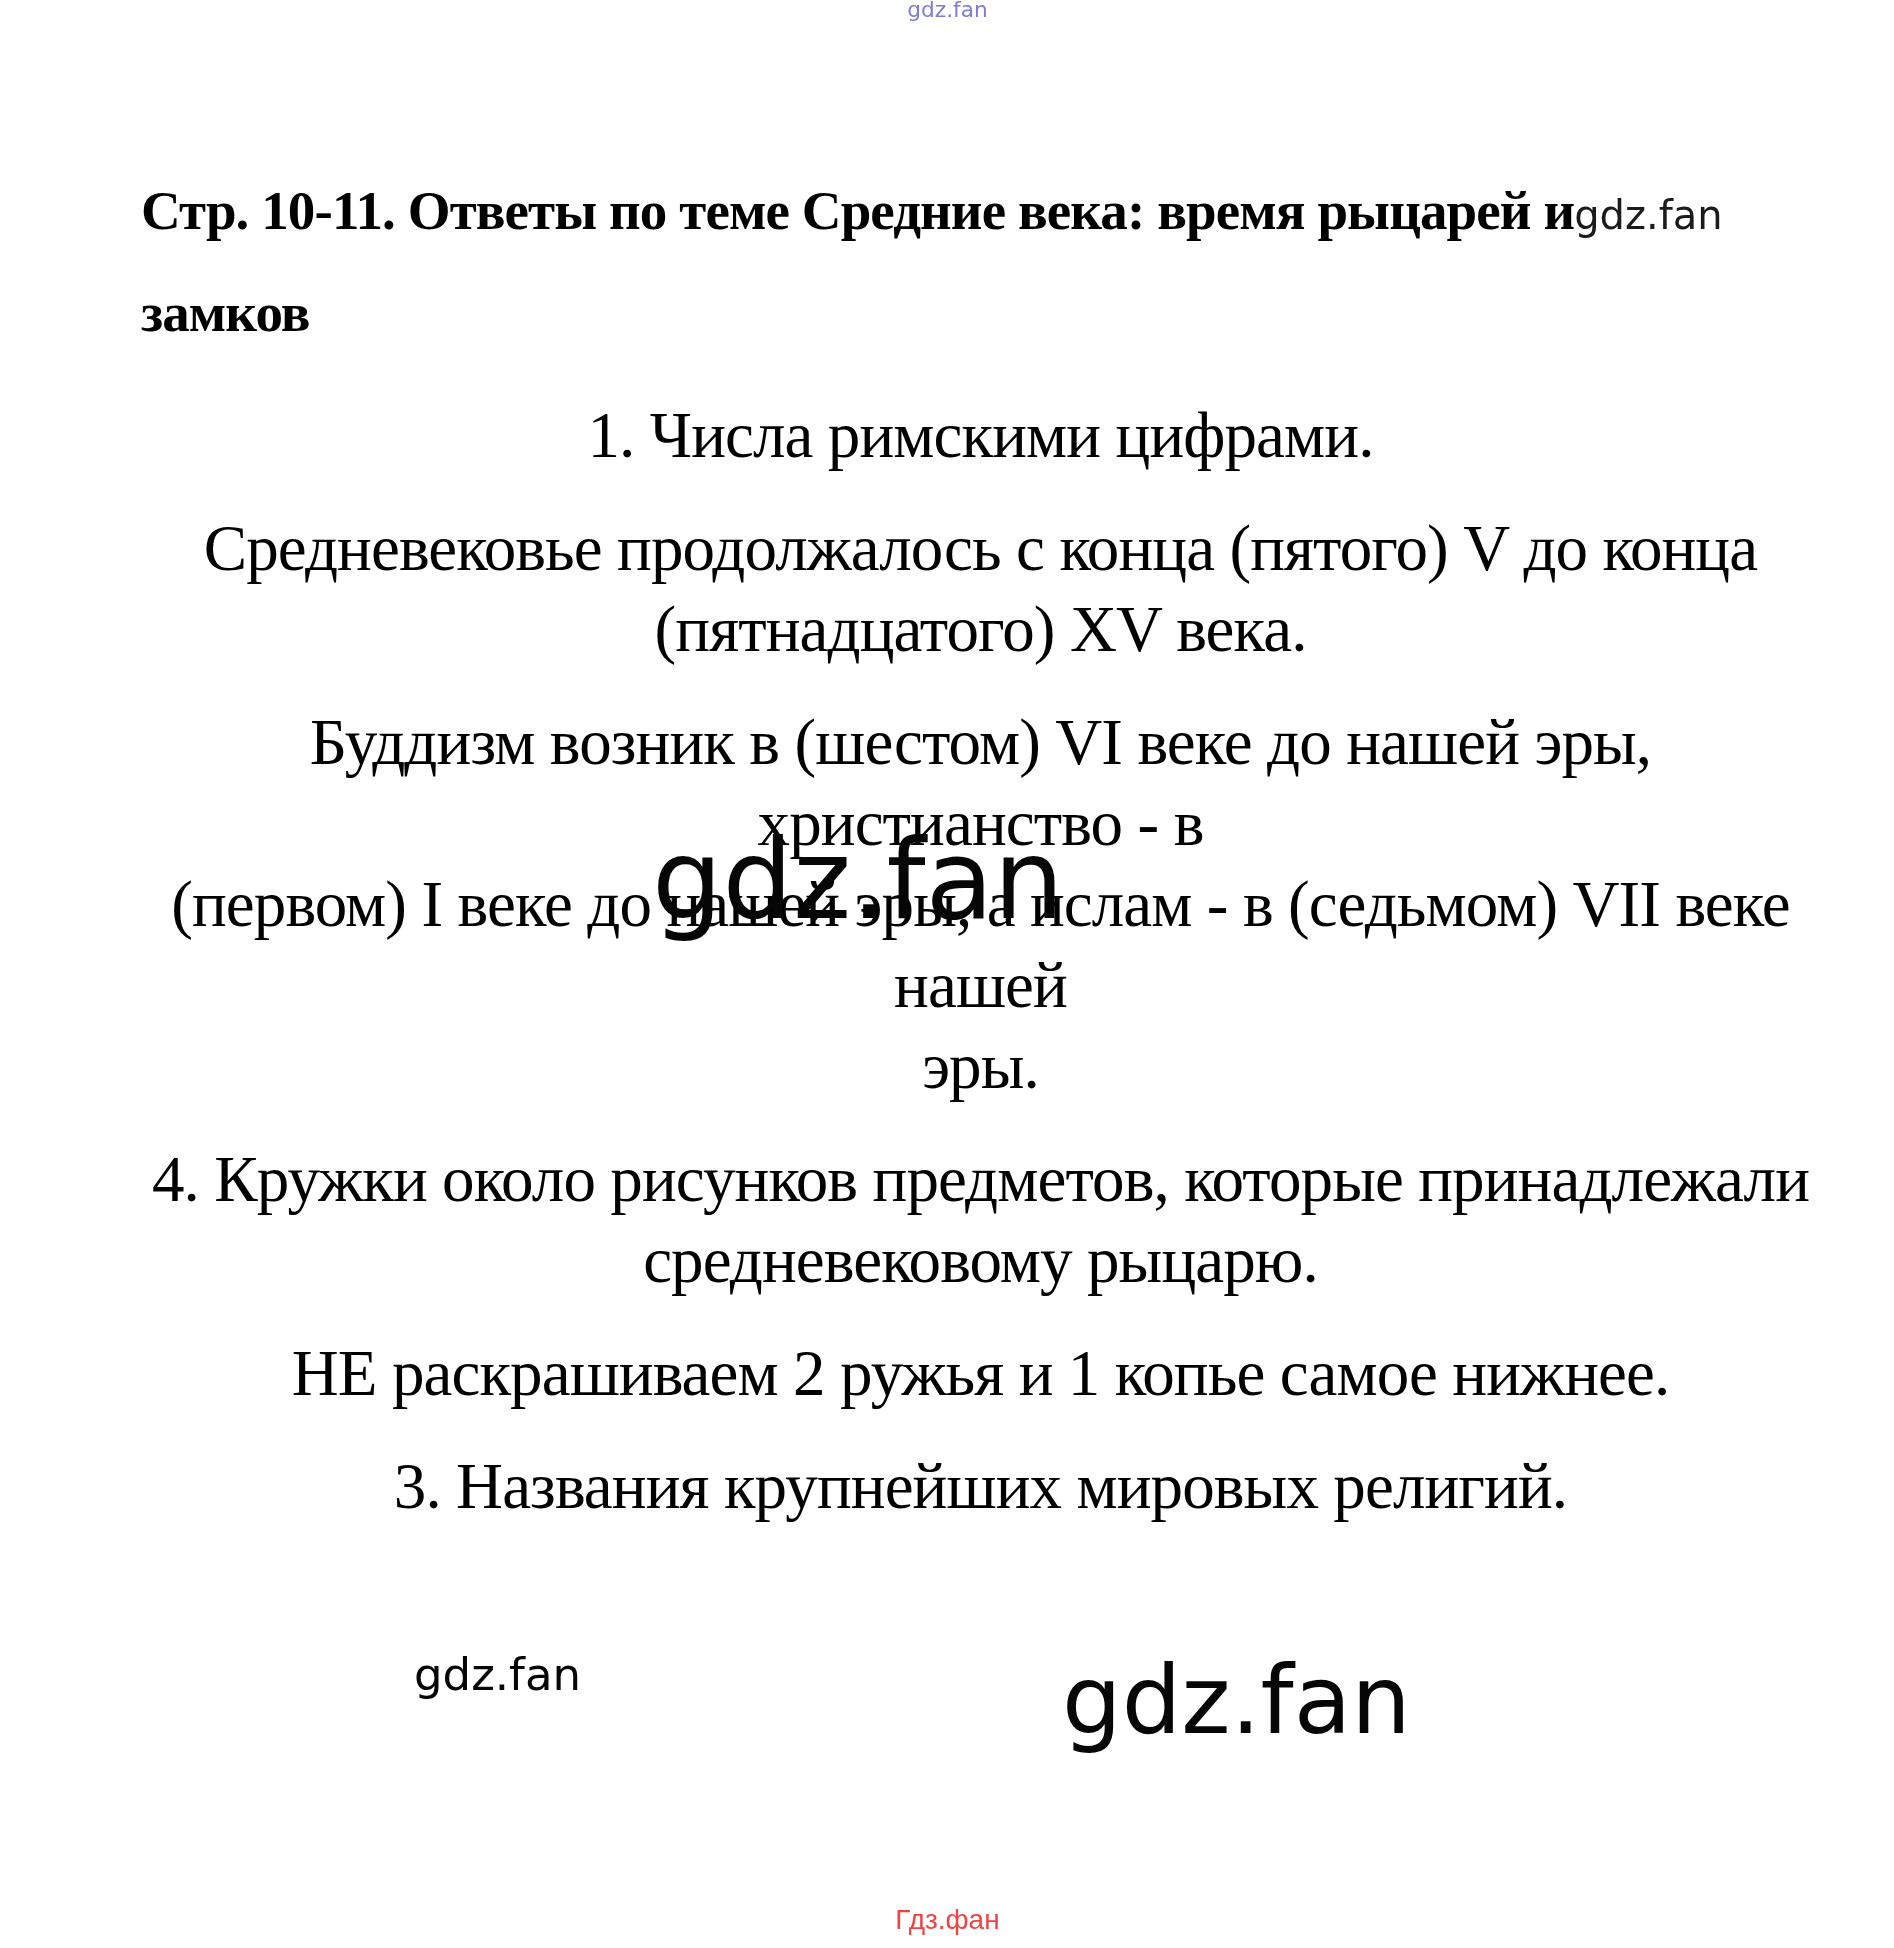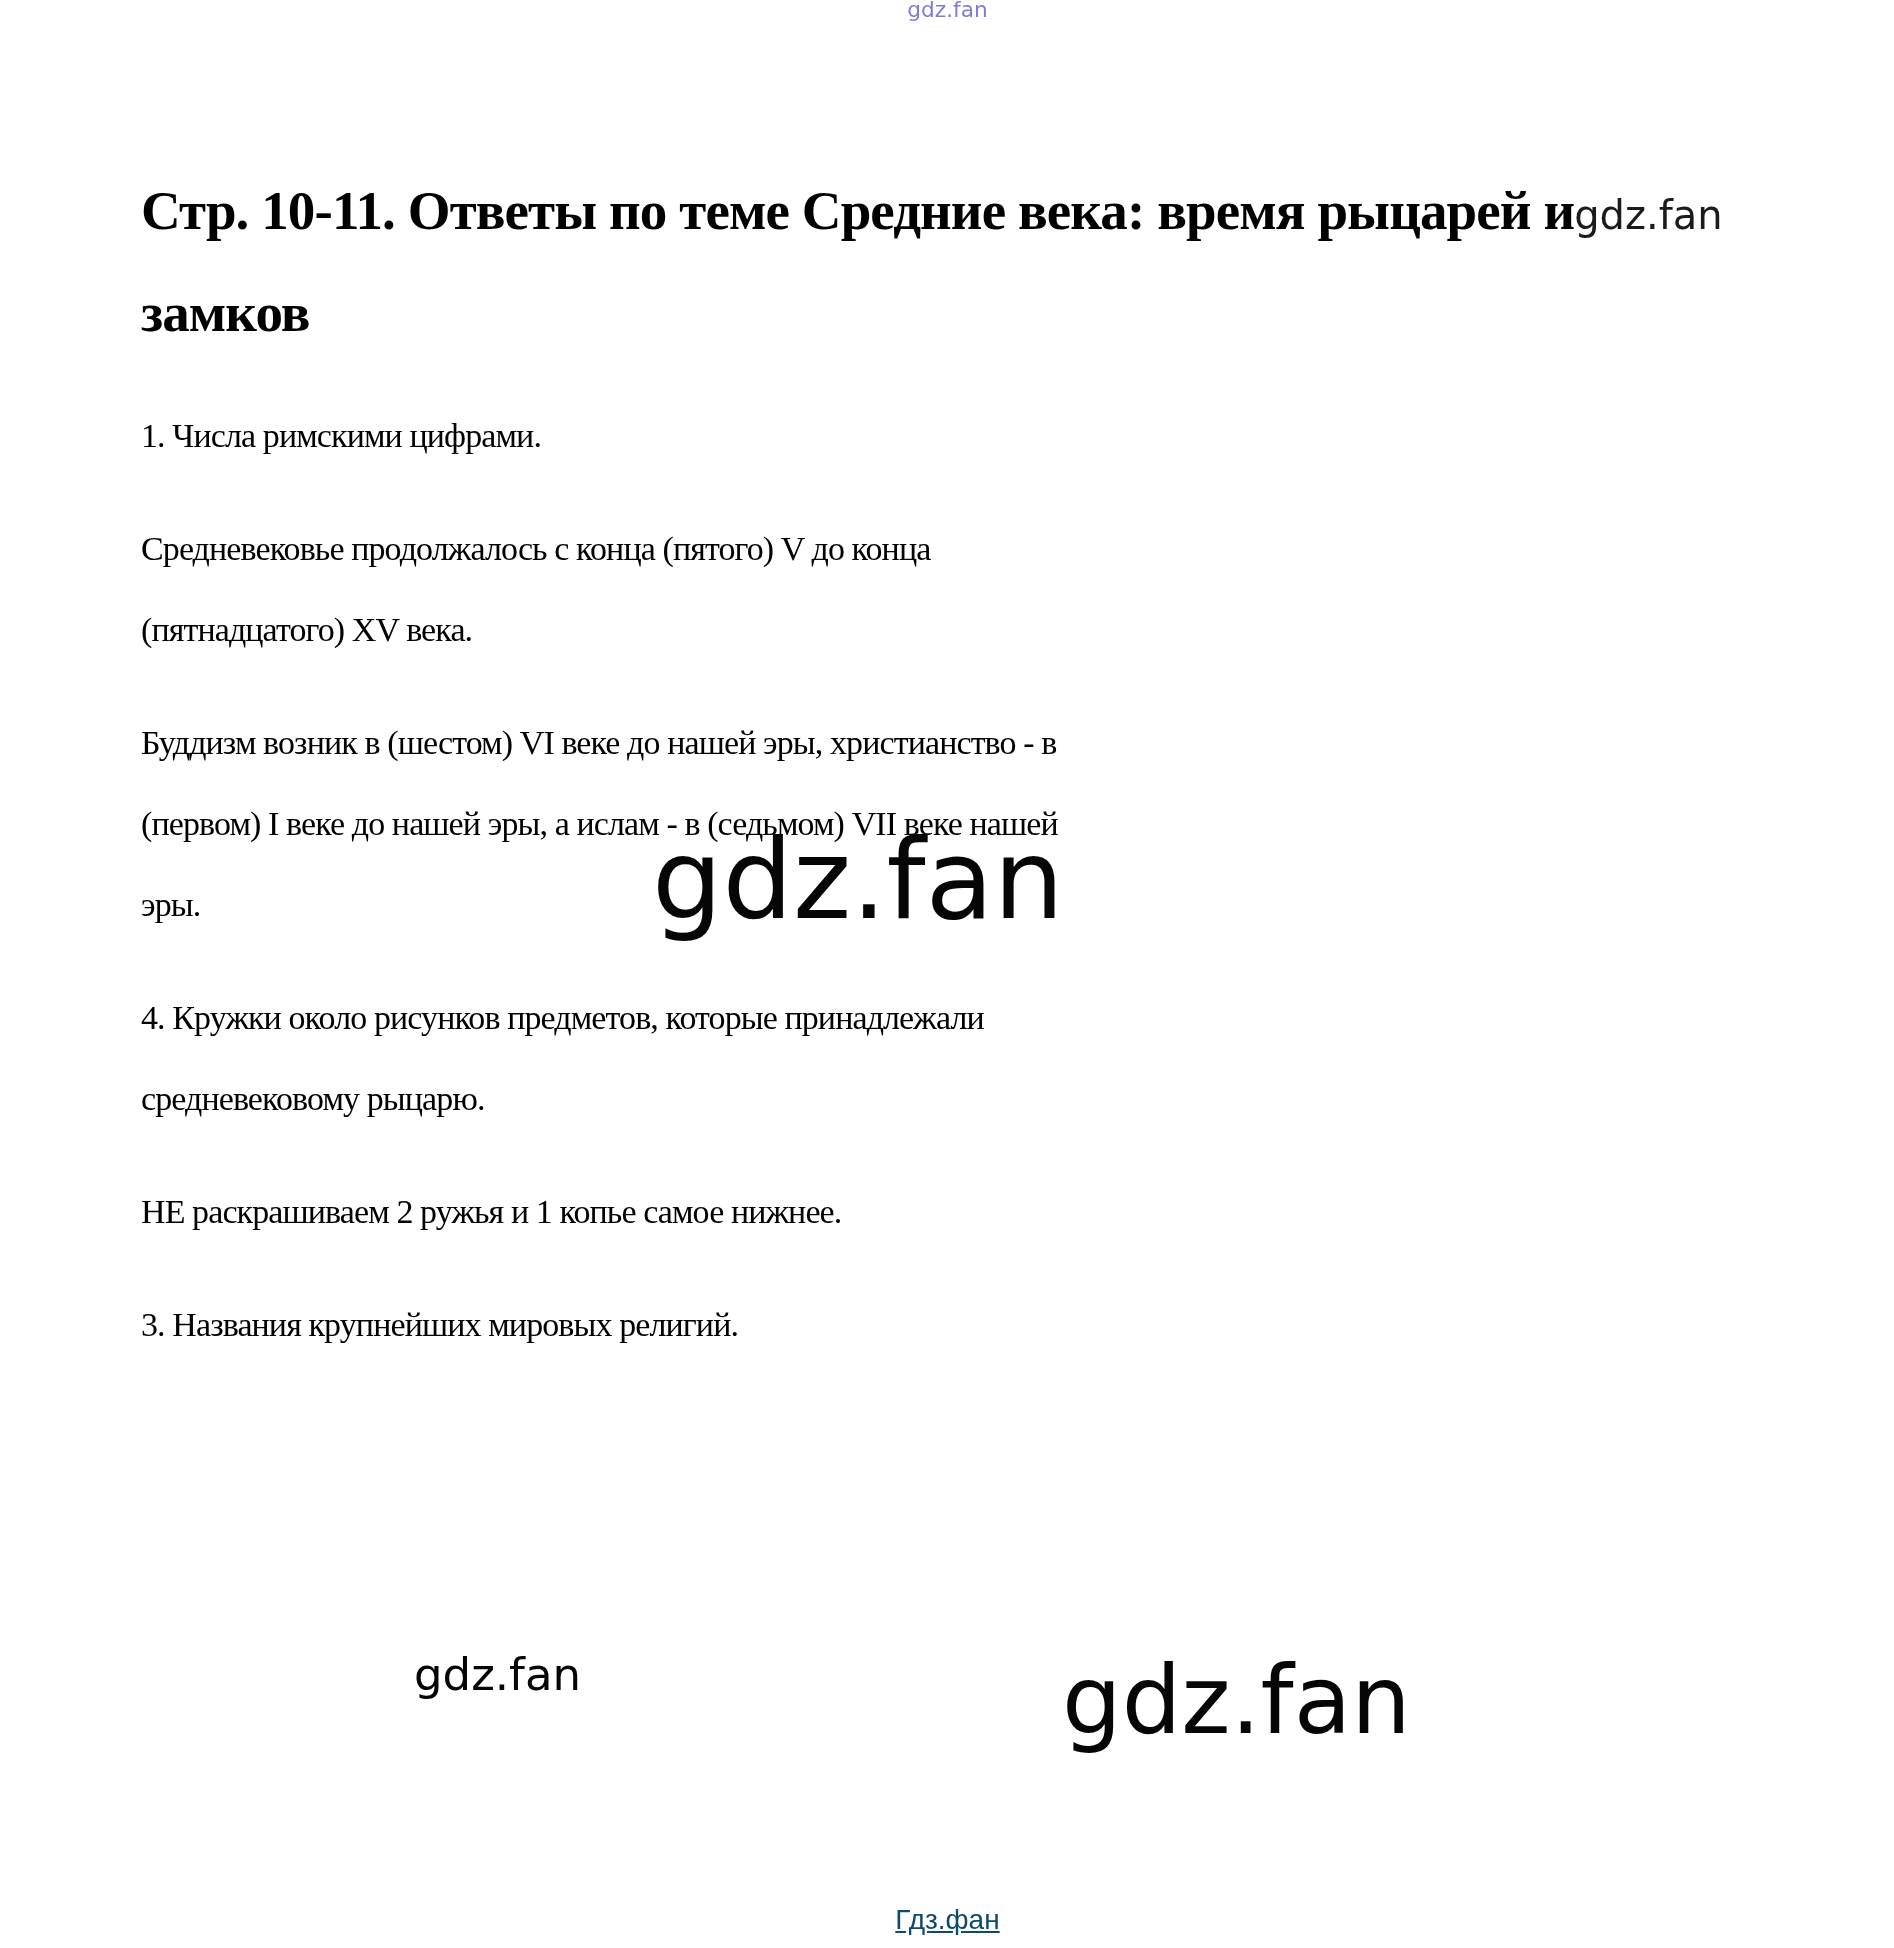--- a/index.html
+++ b/index.html
@@ -26,26 +26,27 @@
   }
   .title-line2 { display: block; }
   .title-wm {
     font-family: "DejaVu Sans", sans-serif;
     font-weight: normal;
     font-size: 40px;
     letter-spacing: 0;
     color: #1b1b1b;
   }
   p.para {
-    font-size: 34px;
+    font-size: 65px;
     line-height: 81px;
     letter-spacing: -0.9px;
     margin: 0 0 32px 0;
     white-space: pre-line;
     max-width: 1695px;
+    text-align: center;
   }
   .wm {
     position: absolute;
     font-family: "DejaVu Sans", sans-serif;
     color: #060606;
     white-space: nowrap;
   }
   .wm-top {
     top: -2.8px;
     left: 50%;
@@ -68,23 +69,22 @@
     left: 1062px;
     font-size: 94px;
   }
   .footer {
     position: absolute;
     top: 1904px;
     left: 50%;
     transform: translateX(-50%);
     font-family: "Liberation Sans", sans-serif;
     font-size: 28px;
-    color: #0c4a6e;
+    color: #ef4444;
     white-space: nowrap;
-    text-decoration: underline;
   }
 </style>
 </head>
 <body>
 
 <div class="wm wm-top">gdz.fan</div>
 
 <div class="page">
 
   <h1 class="title">

